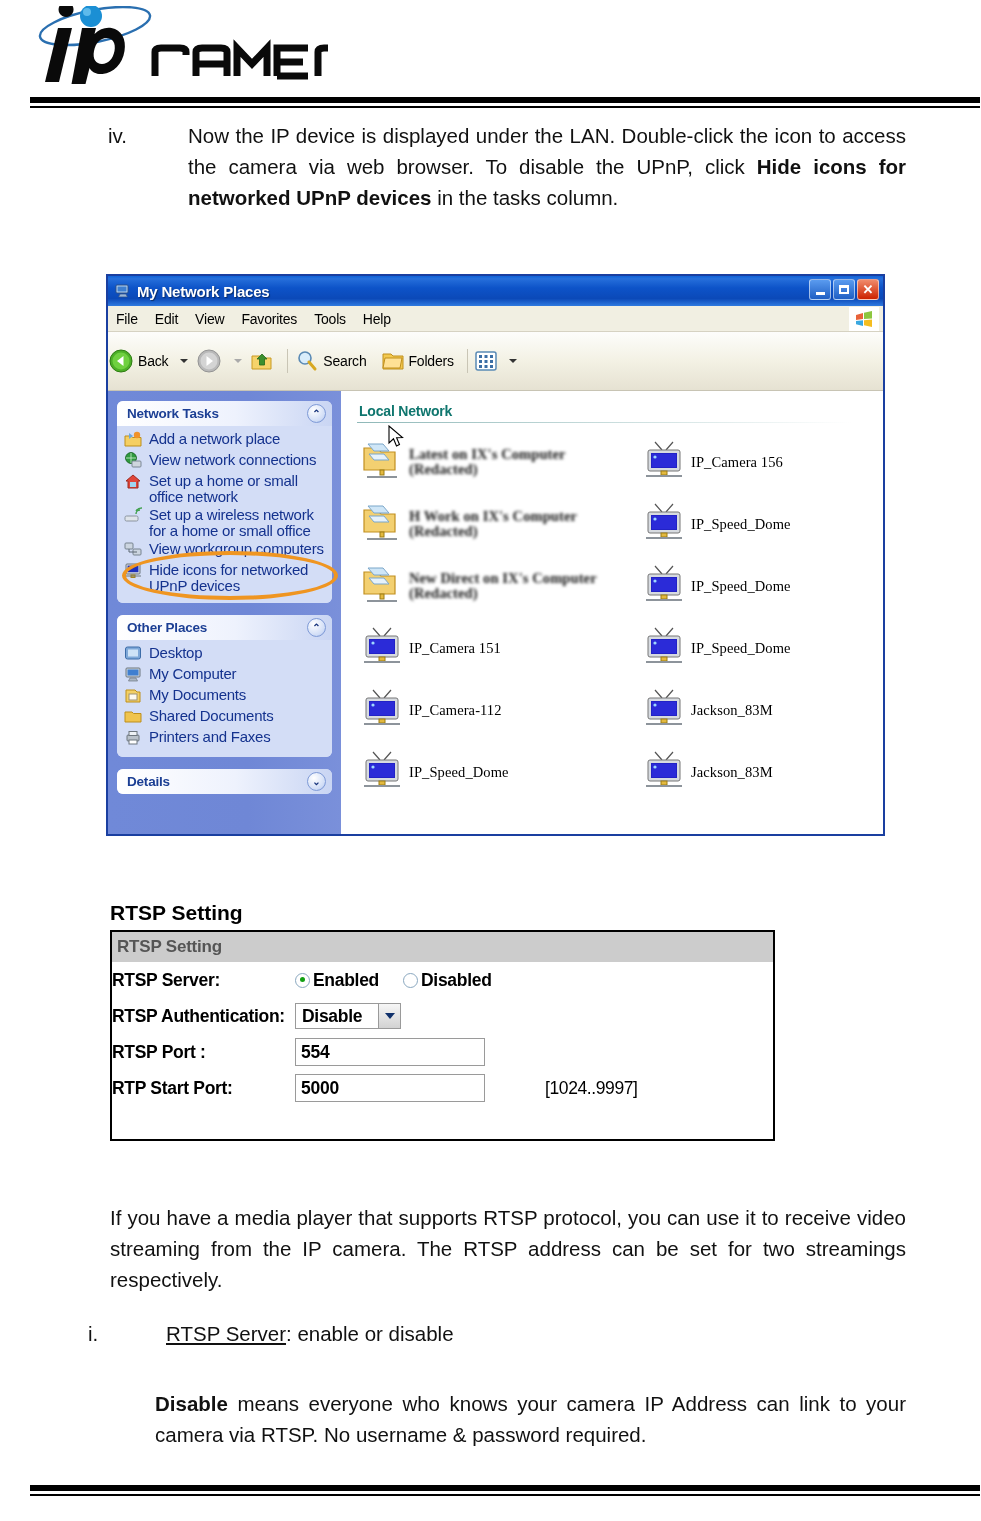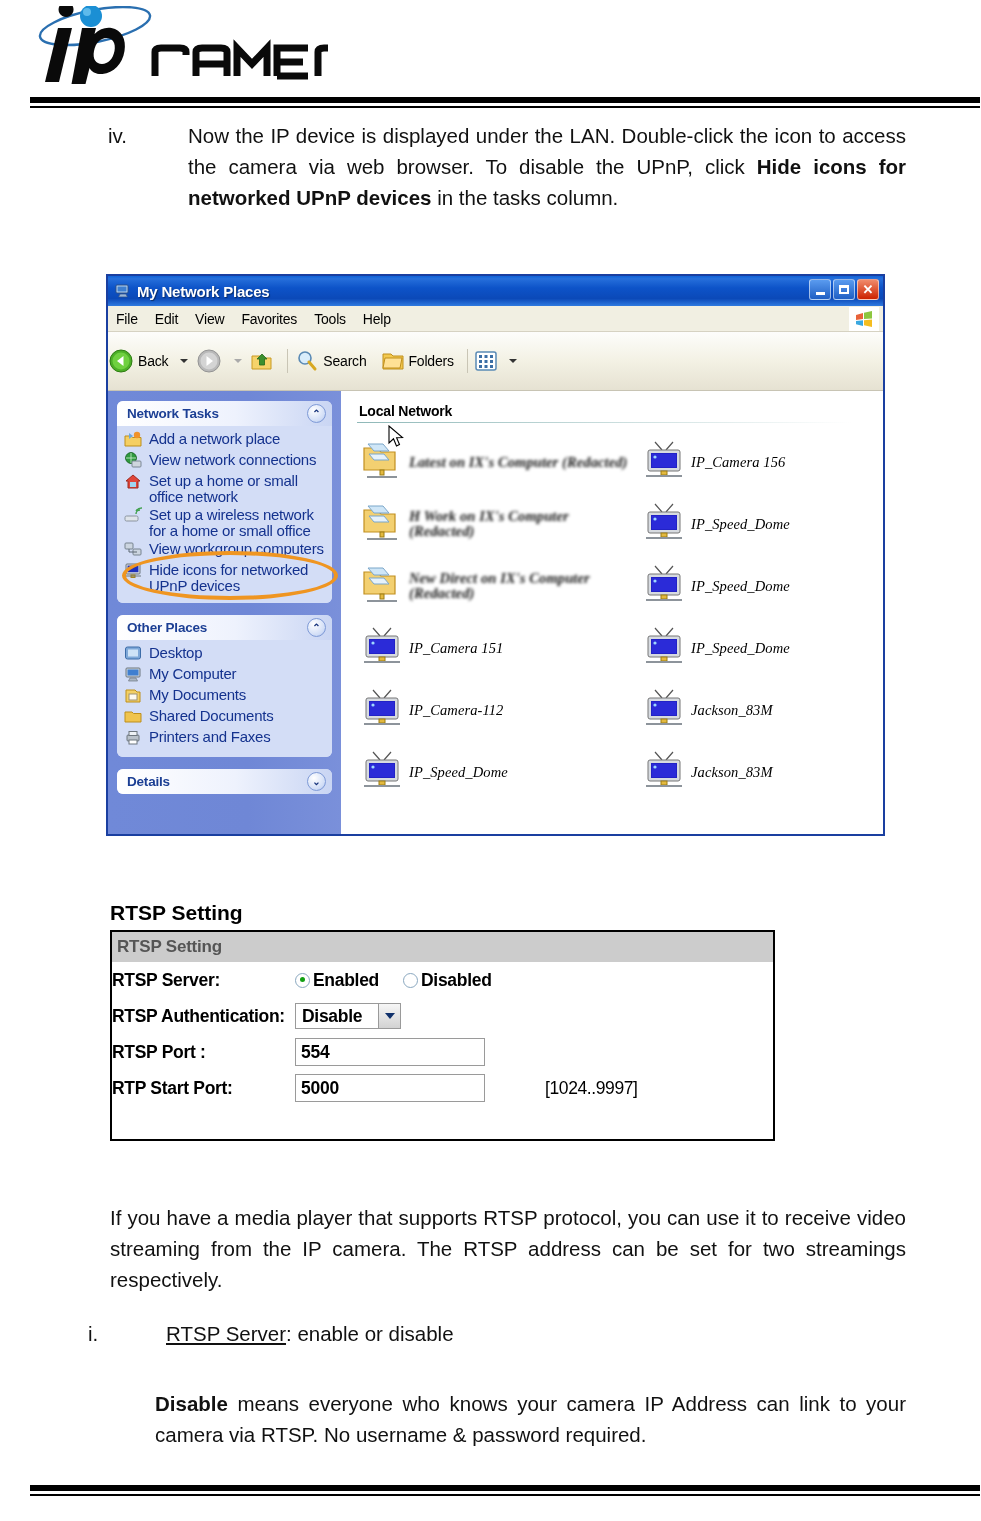--- a/index.html
+++ b/index.html
@@ -236,31 +236,31 @@
     position:absolute; left:122px; top:551px;
     width:216px; height:49px;
     border:4px solid #ef9521; border-radius:50%;
     pointer-events:none;
   }
 
   #content {
     flex:1; background:#ffffff; padding:12px 0 0 14px; position:relative;
   }
   #content-head {
-    font-size:14px; font-weight:bold; color:#000000; letter-spacing:-0.2px;
+    font-size:14px; font-weight:bold; color:#0f766e; letter-spacing:-0.2px;
     padding-left:4px;
   }
   #content-rule {
     height:1px; margin:3px 32px 0 2px;
     background:linear-gradient(to right,#8fb8b8,#ffffff);
   }
   #icon-grid {
     display:grid; grid-template-columns:282px 1fr; row-gap:0px; margin-top:8px;
   }
-  .cell { display:flex; align-items:center; height:62px;font-style:italic; }
+  .cell { display:flex; align-items:center; height:62px; }
   .cell .cicon { width:54px; flex:0 0 54px; display:flex; align-items:center; justify-content:center; }
   .cell .clabel {
     font-family:"Liberation Serif", serif;
     font-size:14.5px; color:#000; letter-spacing:.1px;
   }
   .cell .clabel.blur {
     filter:blur(1.6px);
     font-weight:bold;
     line-height:15px;
     color:#1a1a1a;

